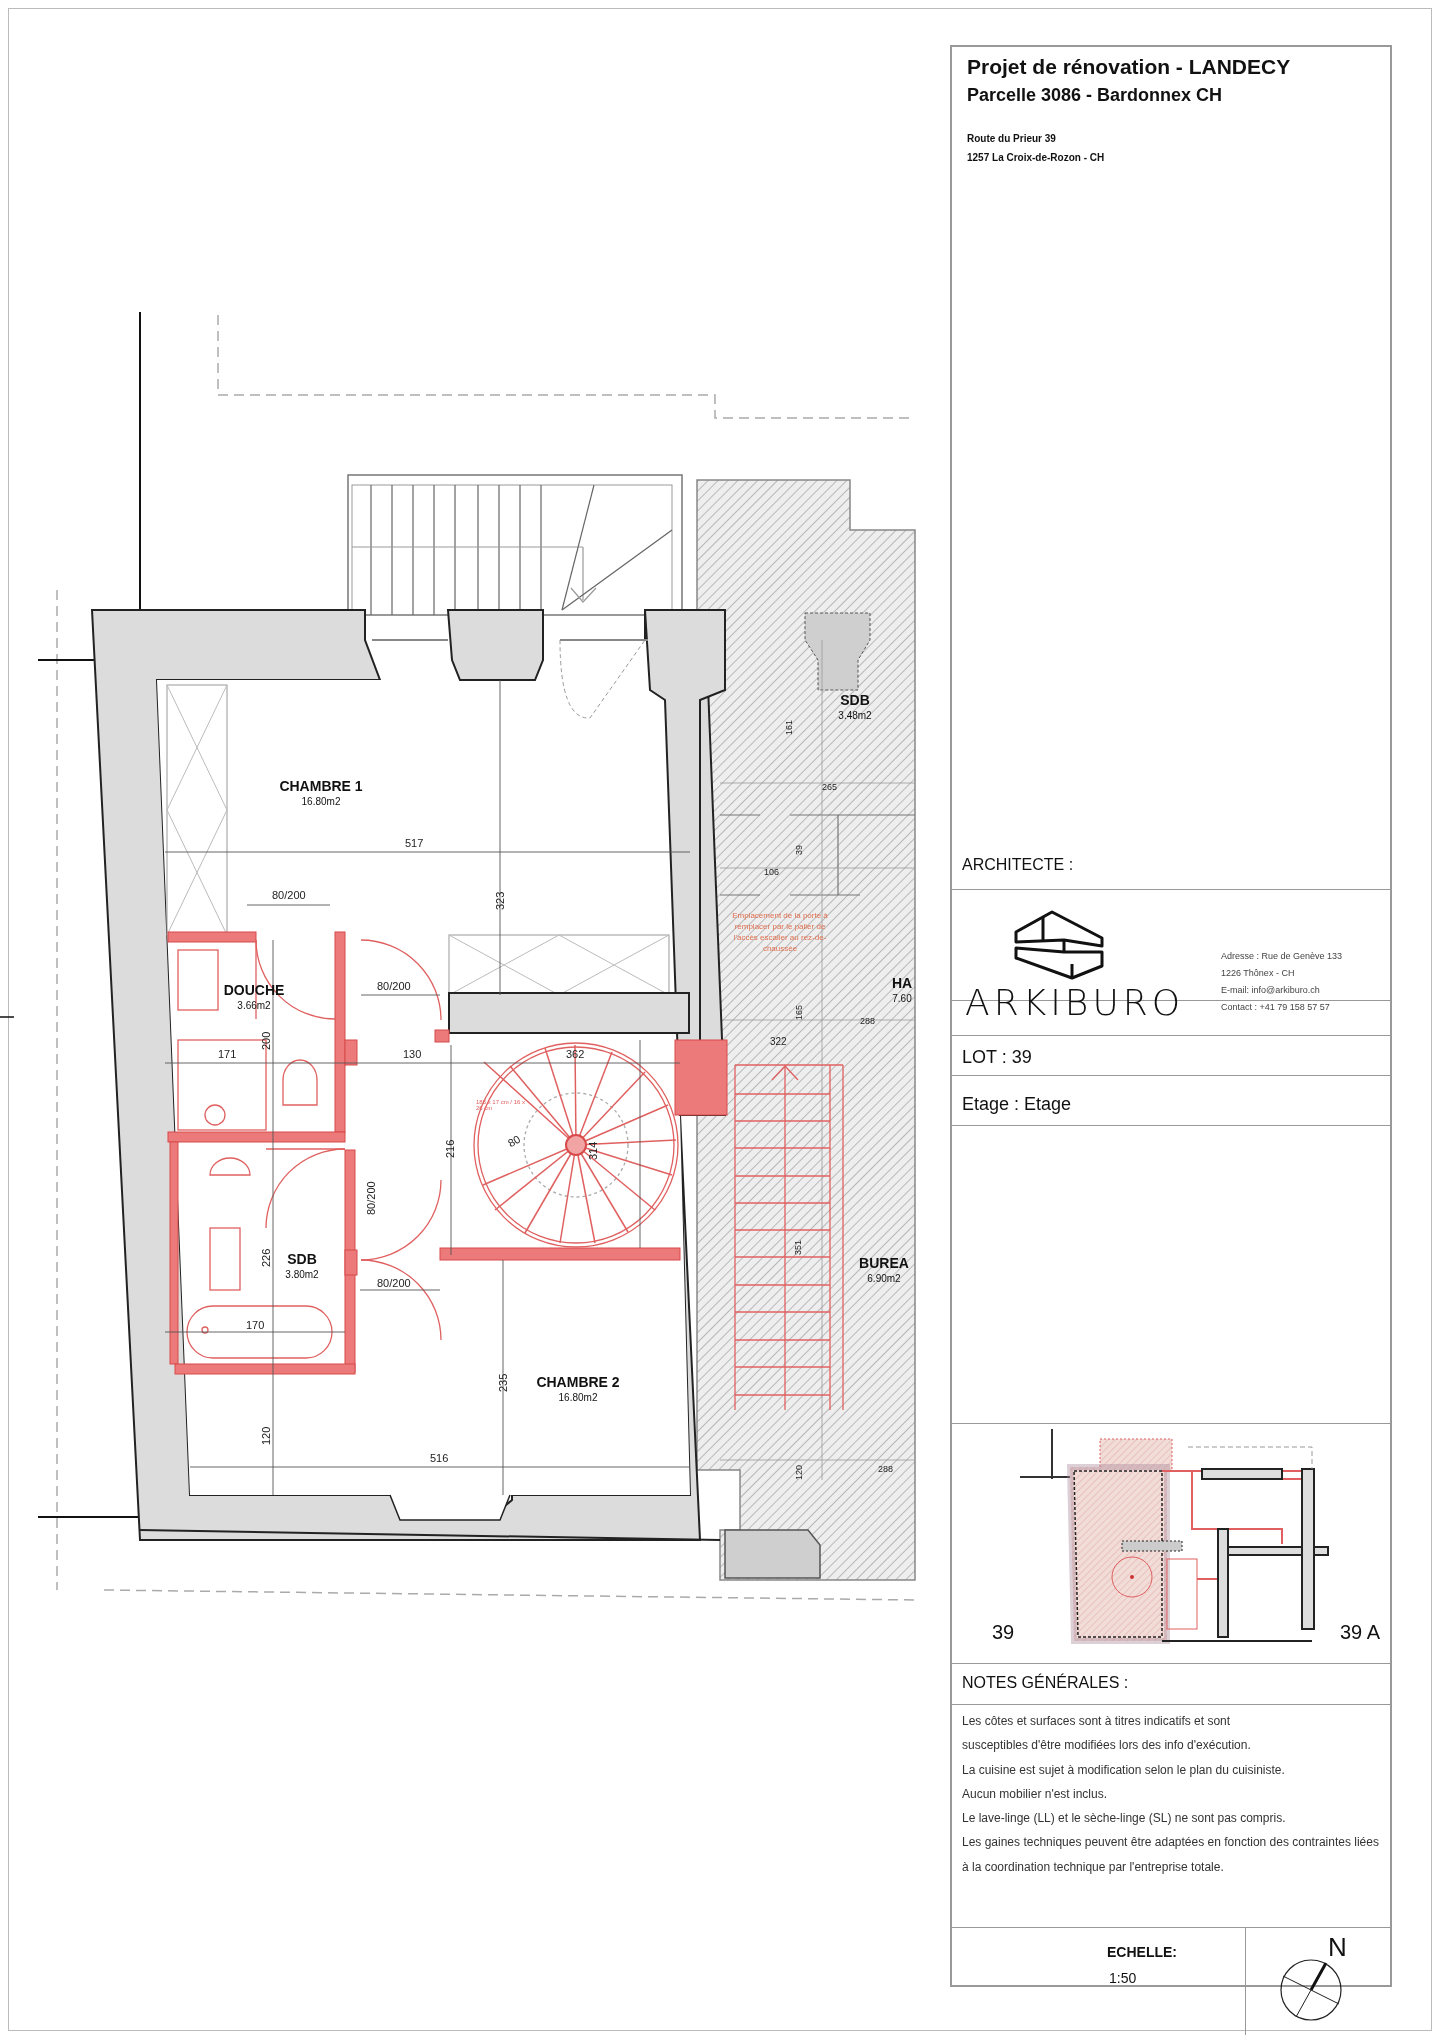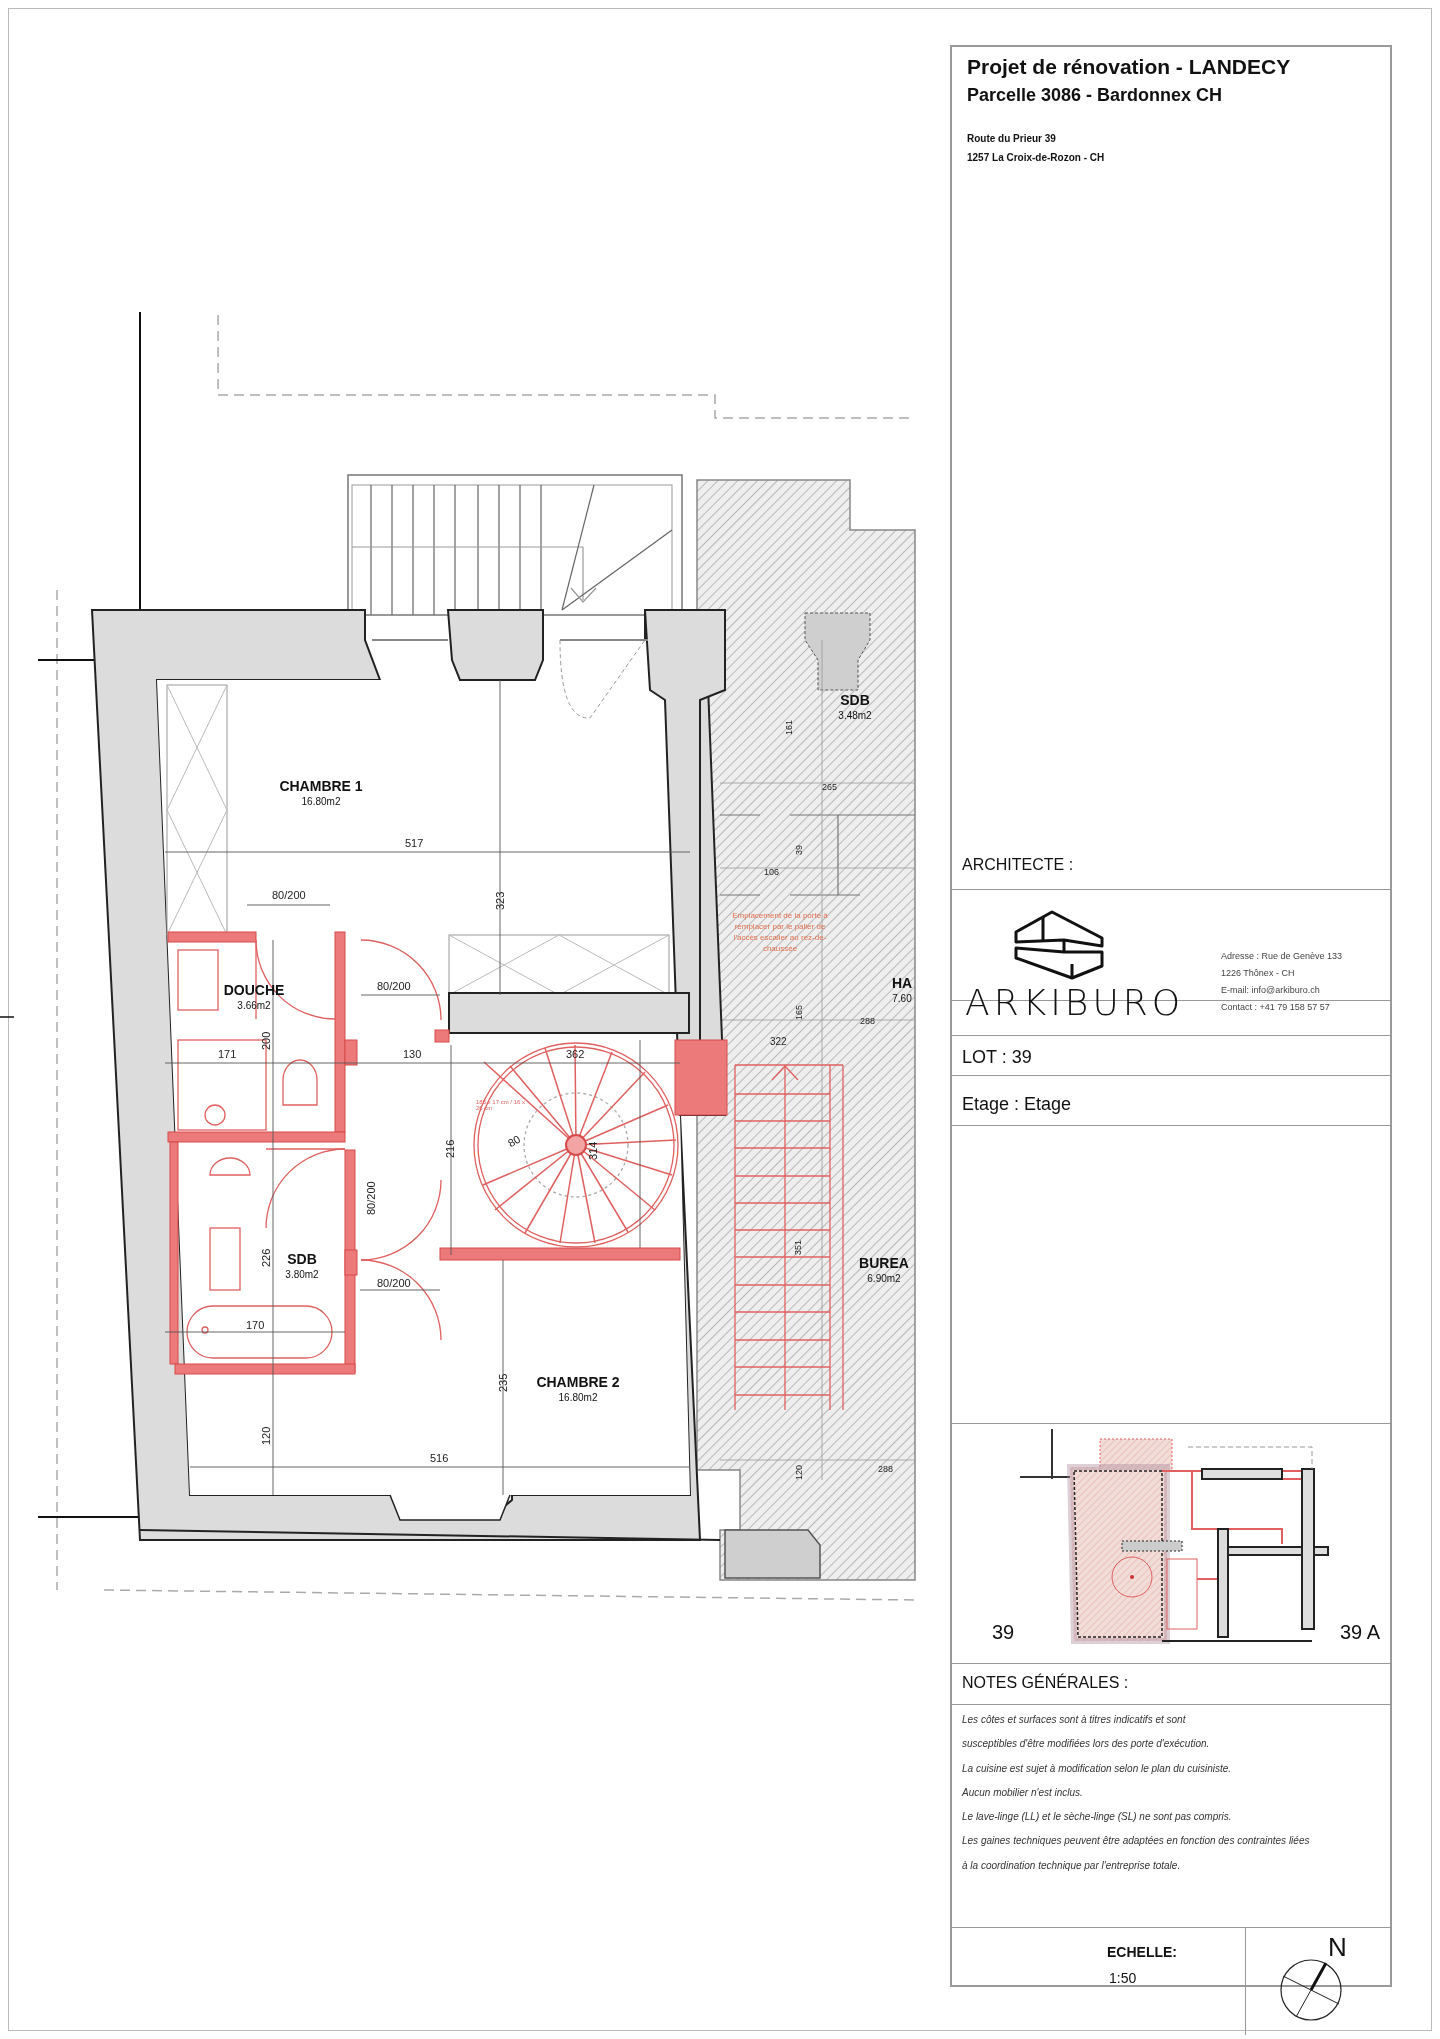--- a/index.html
+++ b/index.html
@@ -11,21 +11,21 @@
   .lbl .area{display:block;font-weight:normal;font-size:10px;margin-top:2px;}
   .dim{position:absolute;font-size:11px;white-space:nowrap;color:#222;}
   .dim.v{transform:rotate(-90deg);transform-origin:left top;}
   .tb{position:absolute;left:950px;top:45px;width:442px;height:1942px;border:2px solid #999;box-sizing:border-box;background:#fff;}
   .tb .row{position:absolute;left:0;width:100%;border-bottom:1.5px solid #999;box-sizing:border-box;}
   .t1{font-weight:bold;font-size:21px;position:absolute;left:15px;top:8px;}
   .t2{font-weight:bold;font-size:18px;position:absolute;left:15px;top:38px;}
   .t3{font-weight:bold;font-size:10px;position:absolute;left:15px;top:82px;line-height:19px;}
   .sec{font-size:16px;position:absolute;left:10px;}
   .contact{position:absolute;left:242px;font-size:9px;line-height:17px;color:#444;}
-  .notes{position:absolute;left:10px;top:38px;font-size:10px;color:#333;font-style:italic;}
+  .notes{position:absolute;left:10px;top:38px;font-size:12px;color:#333;}
   .notes div{height:24.3px;}
   .cell{position:absolute;top:0;height:100%;box-sizing:border-box;}
   .cell .h{font-weight:bold;font-size:14px;position:absolute;left:8px;top:16px;}
   .cell .v{font-size:14px;position:absolute;left:10px;top:42px;}
   .key{position:absolute;font-size:20px;}
 </style>
 </head>
 <body>
 
 <div class="sheet"></div>
@@ -317,21 +317,21 @@
       <path d="M176,18 L300,18 L300,40" fill="none" stroke="#999" stroke-dasharray="5,3"></path>
     </svg>
     <div class="key" style="left:40px;top:197px;">39</div>
     <div class="key" style="left:388px;top:197px;">39 A</div>
   </div>
   <div class="row" style="top:1617px;height:264px;">
     <div class="sec" style="top:10px;">NOTES GÉNÉRALES :</div>
     <div style="position:absolute;left:0;top:40px;width:100%;border-top:1.5px solid #999;"></div>
     <div class="notes" style="top:50px;">
       <div>Les côtes et surfaces sont à titres indicatifs et sont</div>
-      <div>susceptibles d'être modifiées lors des porte d'exécution.</div>
+      <div>susceptibles d'être modifiées lors des info d'exécution.</div>
       <div>La cuisine est sujet à modification selon le plan du cuisiniste.</div>
       <div>Aucun mobilier n'est inclus.</div>
       <div>Le lave-linge (LL) et le sèche-linge (SL) ne sont pas compris.</div>
       <div>Les gaines techniques peuvent être adaptées en fonction des contraintes liées</div>
       <div>à la coordination technique par l'entreprise totale.</div>
     </div>
   </div>
   <div class="row" style="top:1881px;height:107px;border-bottom:none;">
     <div class="cell" style="left:147px;width:147px;border-right:1.5px solid #999;">
       <div class="h">ECHELLE:</div>

